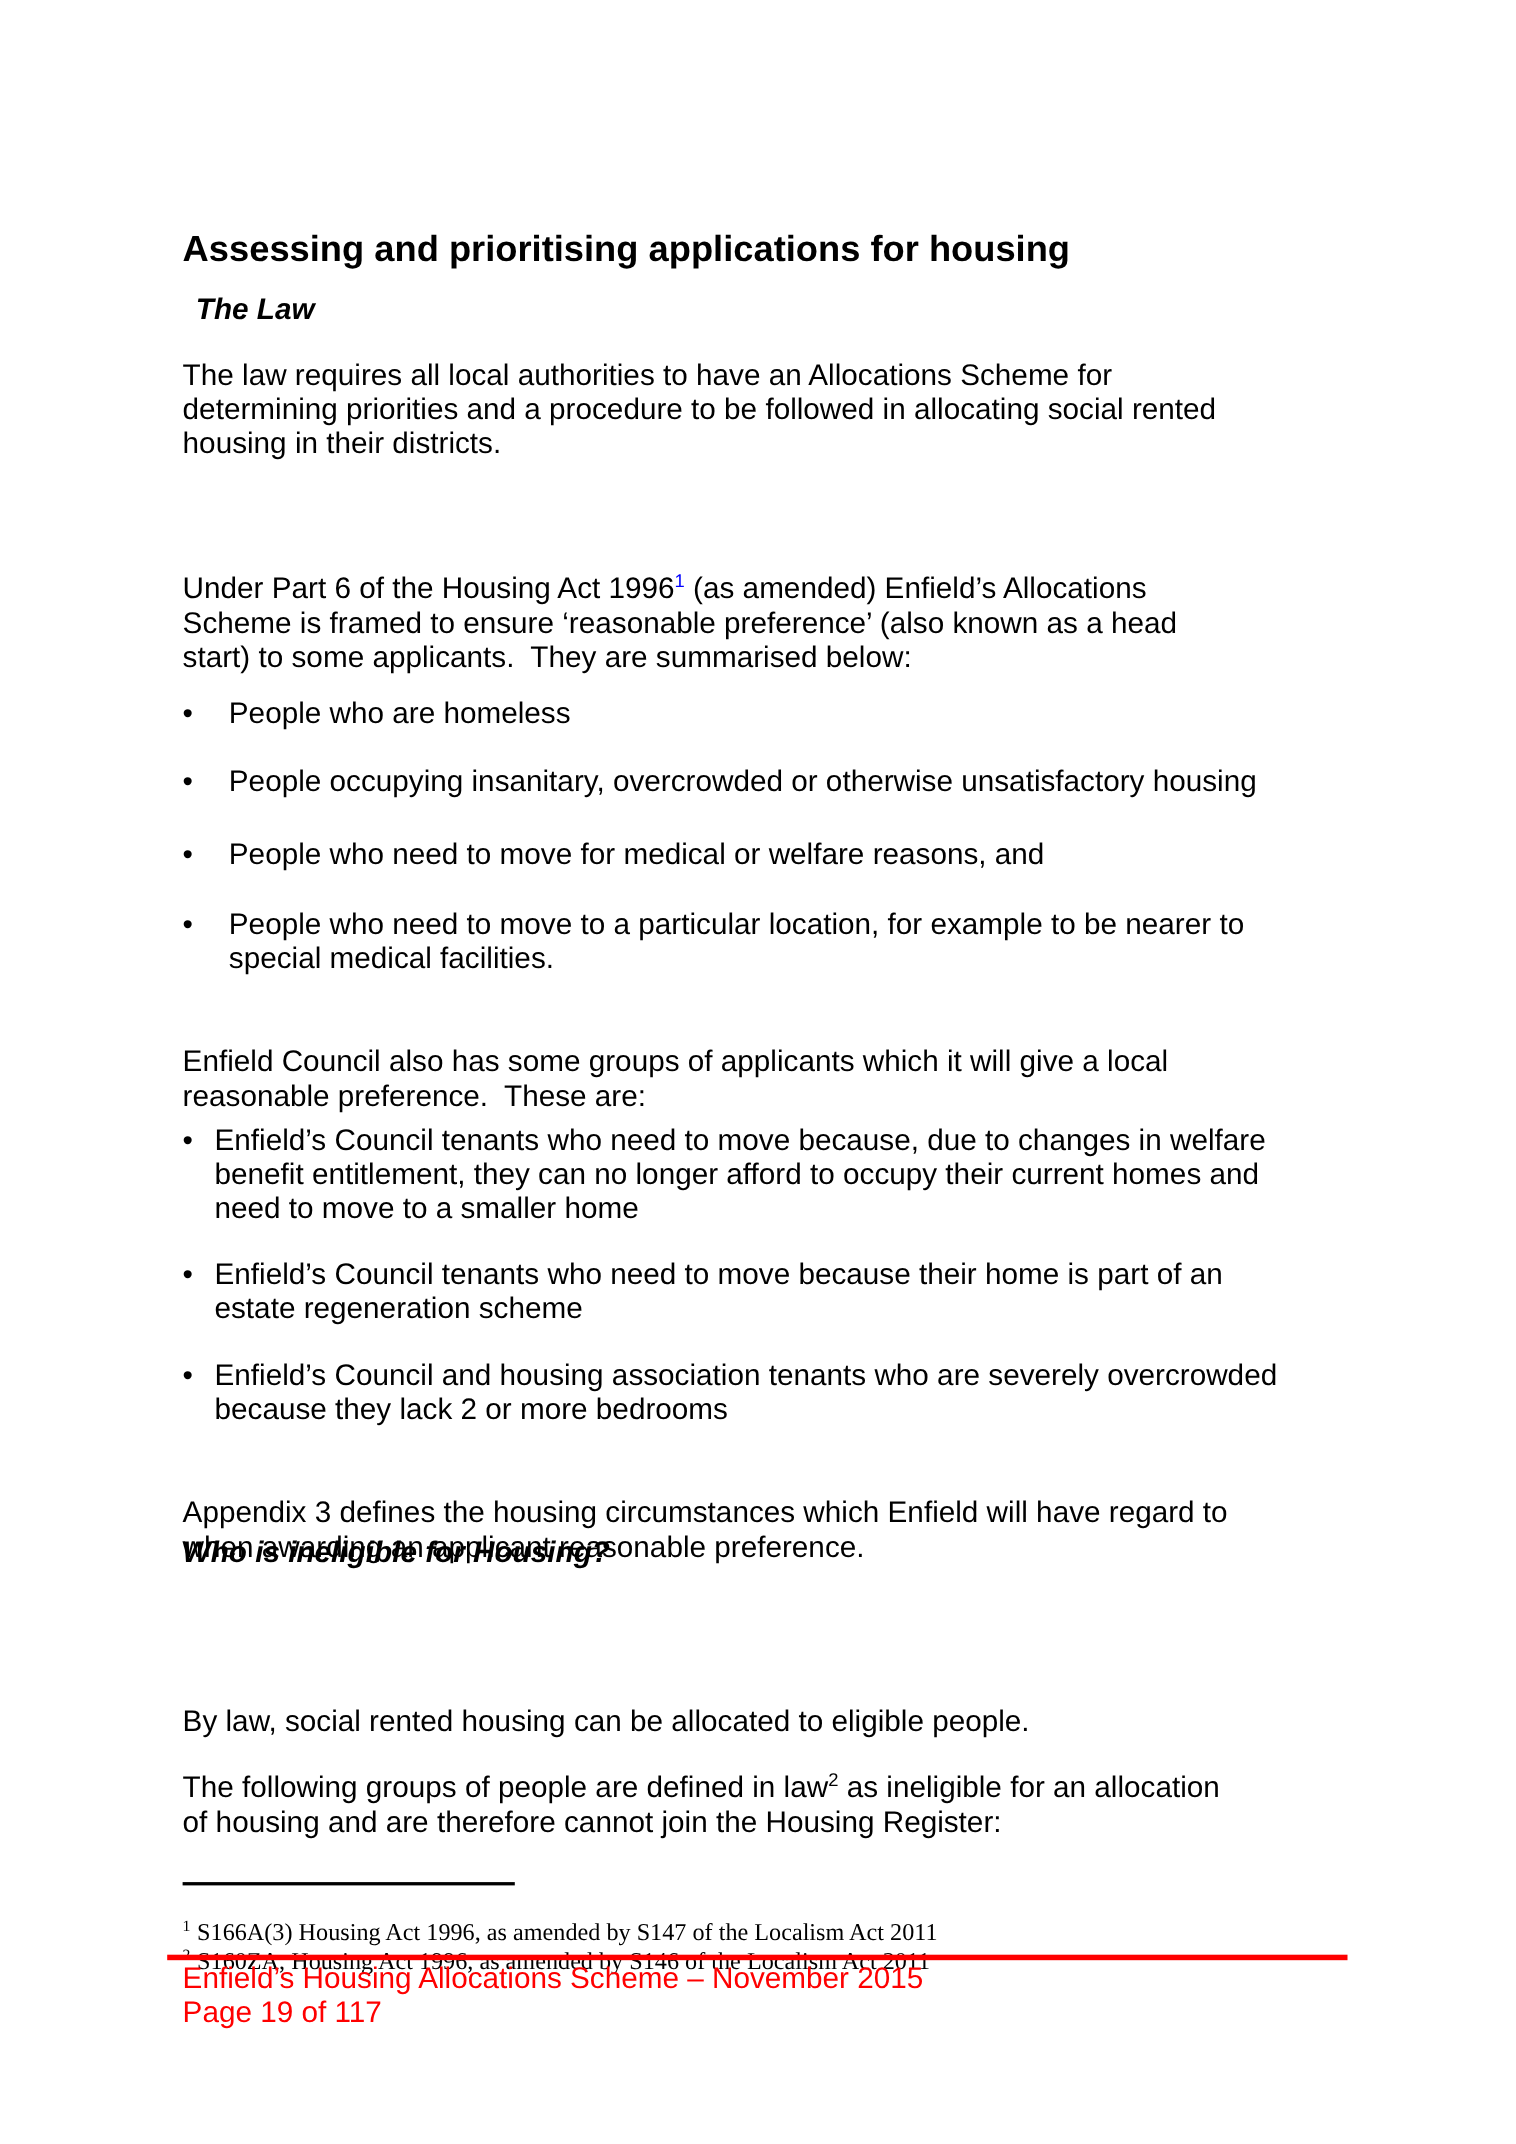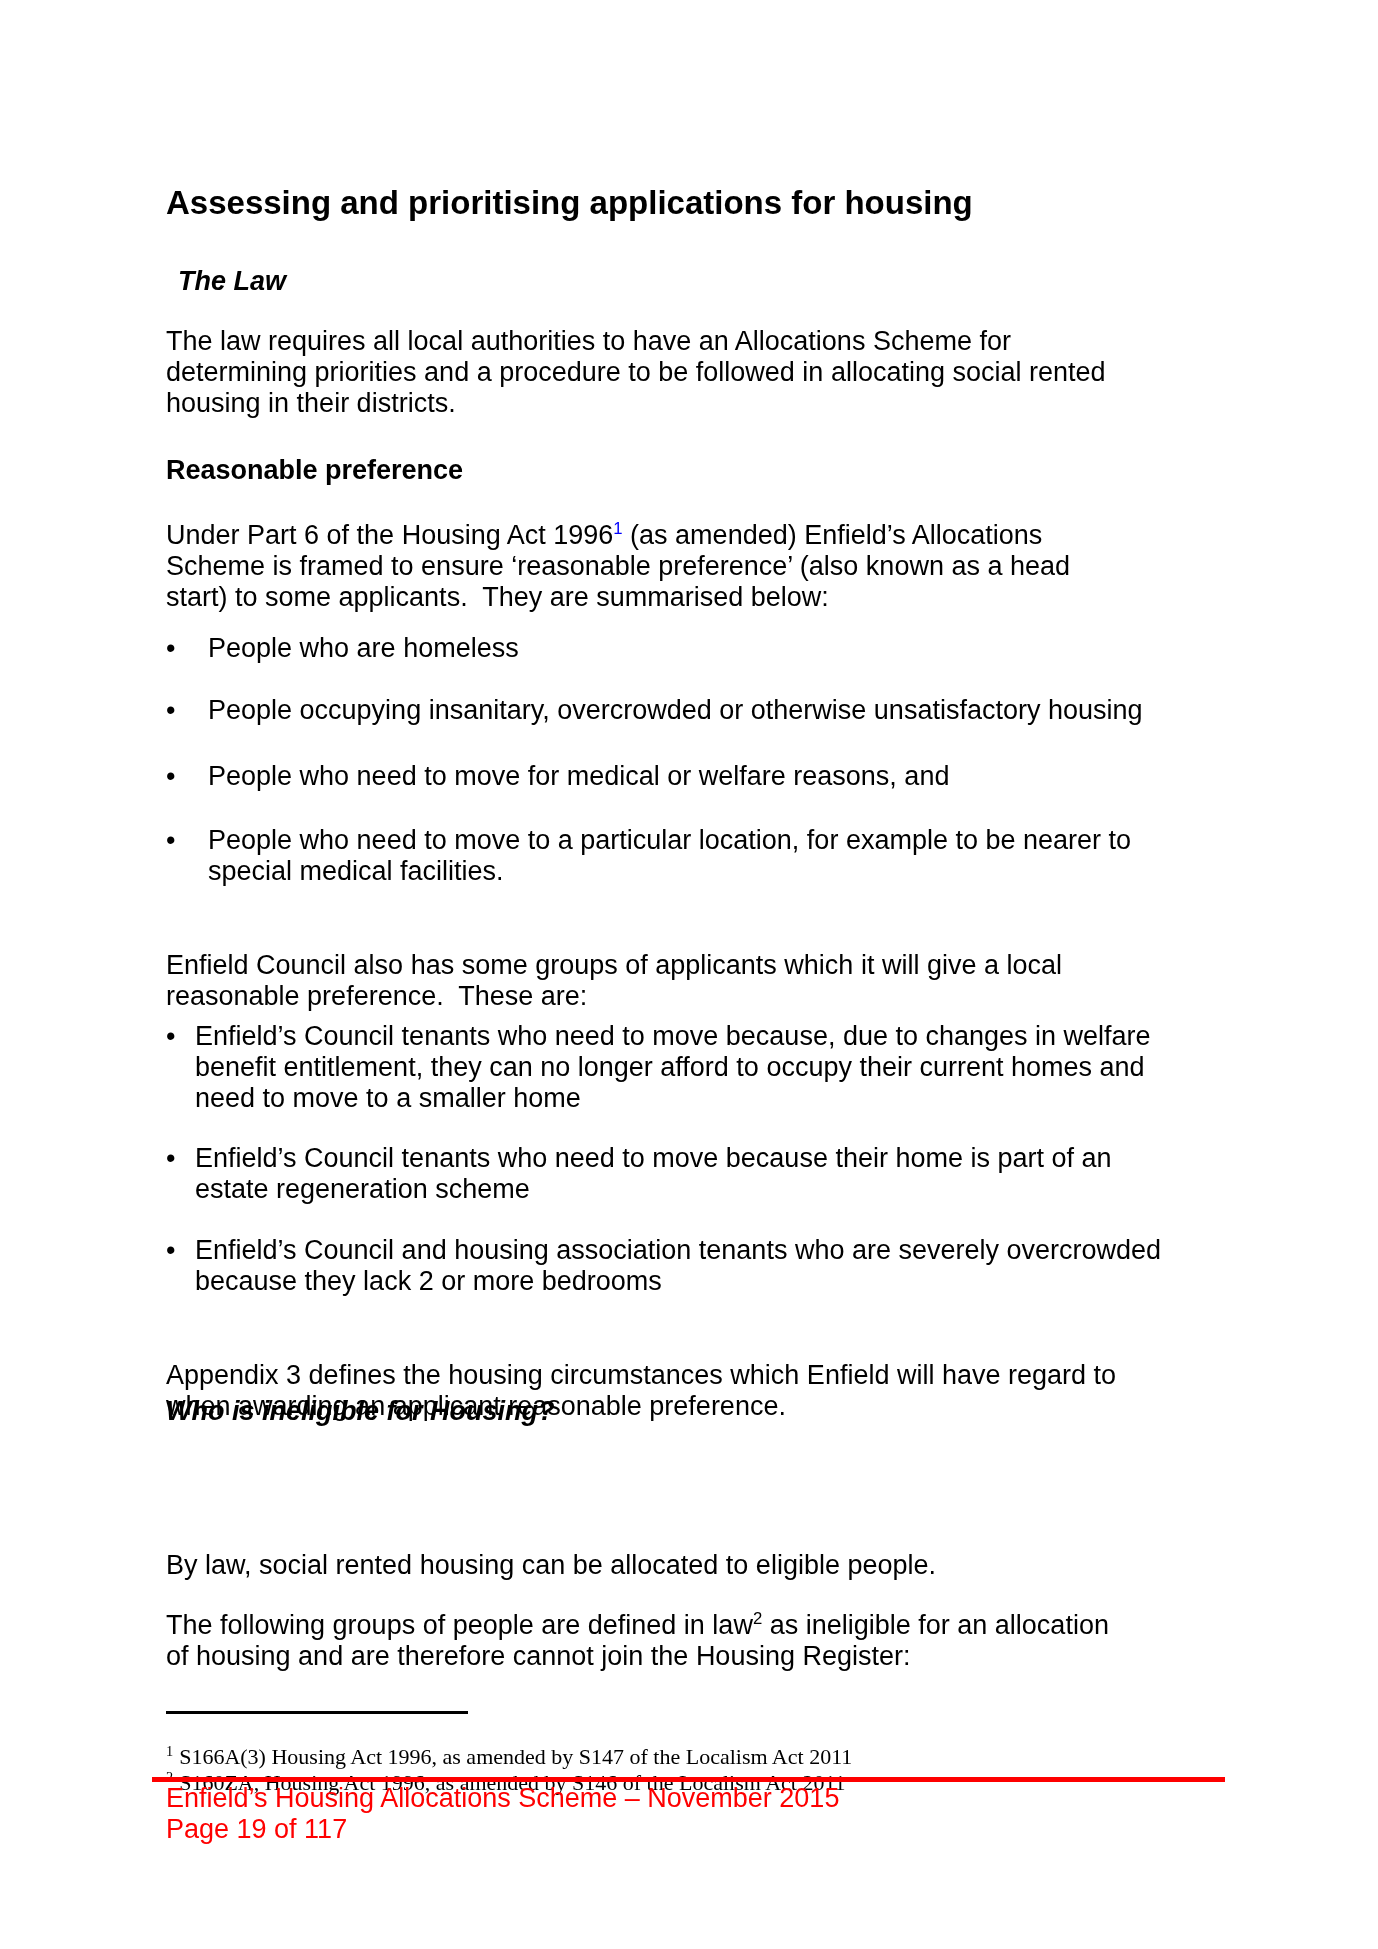--- a/index.html
+++ b/index.html
@@ -78,29 +78,28 @@
     color: #fe0000;
     white-space: pre;
     flex-direction: column;
   }
 </style>
 </head>
 <body>
 
 <div class="page">
 
-  <h1 class="blk doc-title" style="top:161px;">Assessing and prioritising applications for housing</h1>
+  <h1 class="blk doc-title" style="top:184px;">Assessing and prioritising applications for housing</h1>
 
   <h2 class="blk h-bold-italic" style="top:244px;margin-left:12px;">The Law</h2>
 
   <p class="blk" style="top:299px;">The law requires all local authorities to have an Allocations Scheme for
 determining priorities and a procedure to be followed in allocating social rented
 housing in their districts.</p>
 
-  <h2 class="blk h-bold" style="top:433px;">Reasonable preference</h2>
 
   <p class="blk" style="top:493px;"><span>Under Part 6 of the Housing Act 1996</span><sup class="ref ref-link">1</sup><span> (as amended) Enfield’s Allocations
 Scheme is framed to ensure ‘reasonable preference’ (also known as a head
 start) to some applicants.  They are summarised below:</span></p>
 
   <div class="blk bullet-row indent-wide" style="top:633px;">
     <span class="marker">•</span>
     <span class="btext">People who are homeless</span>
   </div>
 

